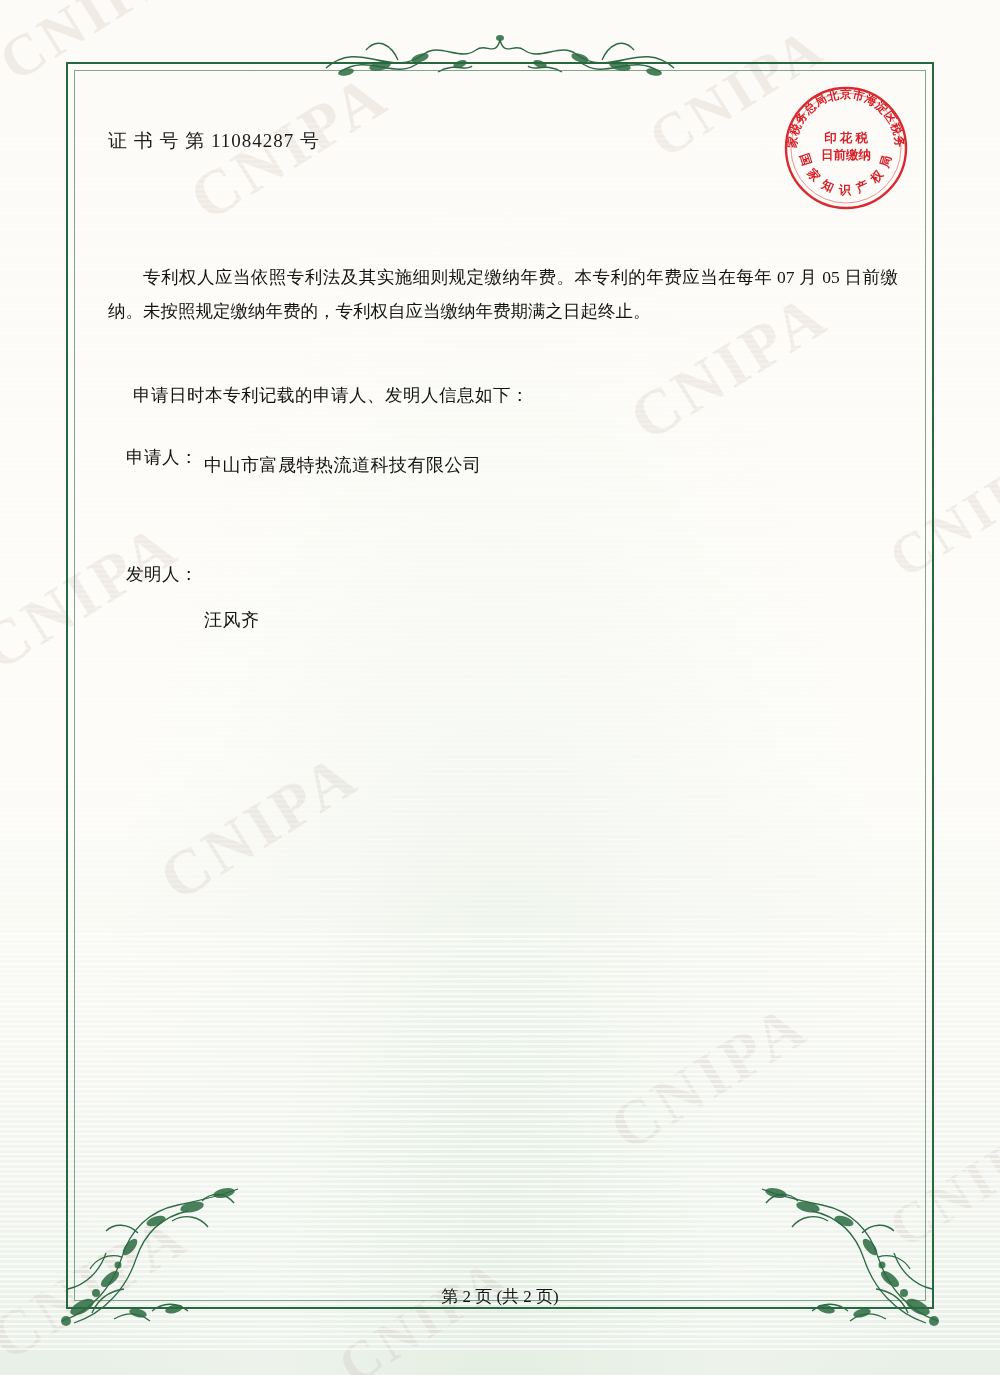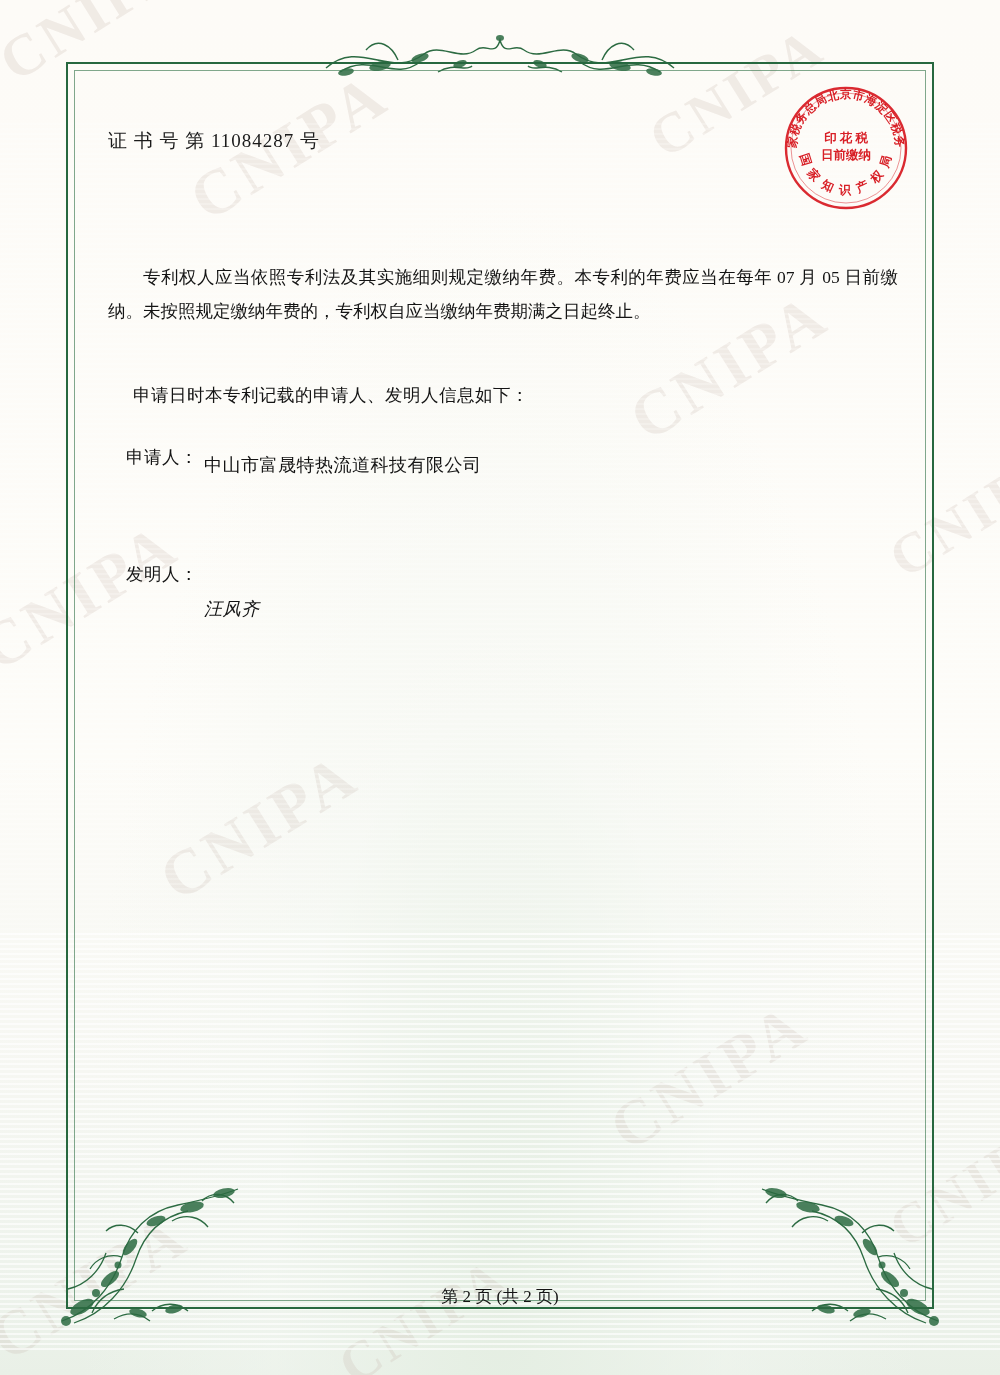--- a/index.html
+++ b/index.html
@@ -119,21 +119,21 @@
     position: absolute;
     left: 130px;
     font-size: 18px;
     color: #141414;
     letter-spacing: 0.5px;
   }
   .lbl-intro { top: 313px; margin-left: 7px; }
   .lbl-applicant { top: 348px; margin-top: 27px; }
   .val-applicant { top: 383px; }
   .lbl-inventor { top: 492px; }
-  .val-inventor { top: 527px; font-style: italic; }
+  .val-inventor { top: 538px; }
 
   .footer {
     position: absolute;
     left: 0; right: 0;
     top: 1215px;
     text-align: center;
     font-size: 17px;
     color: #141414;
   }
 

